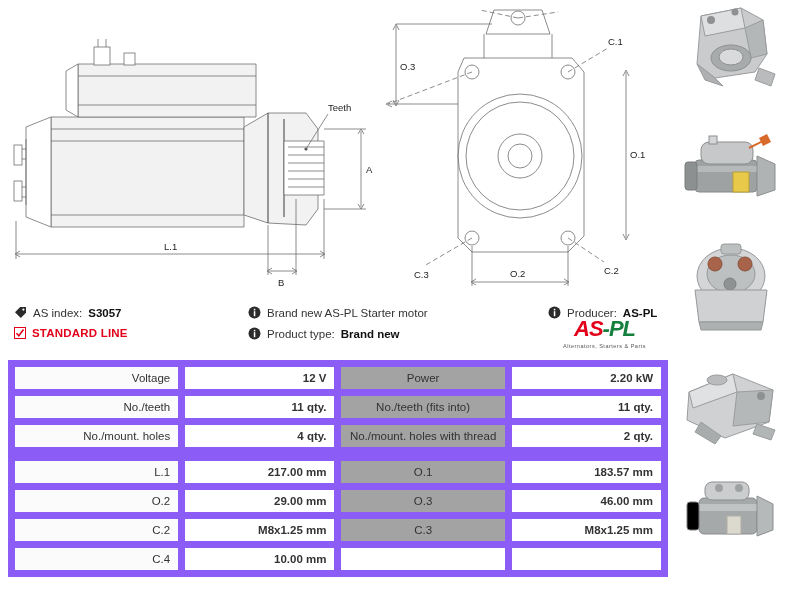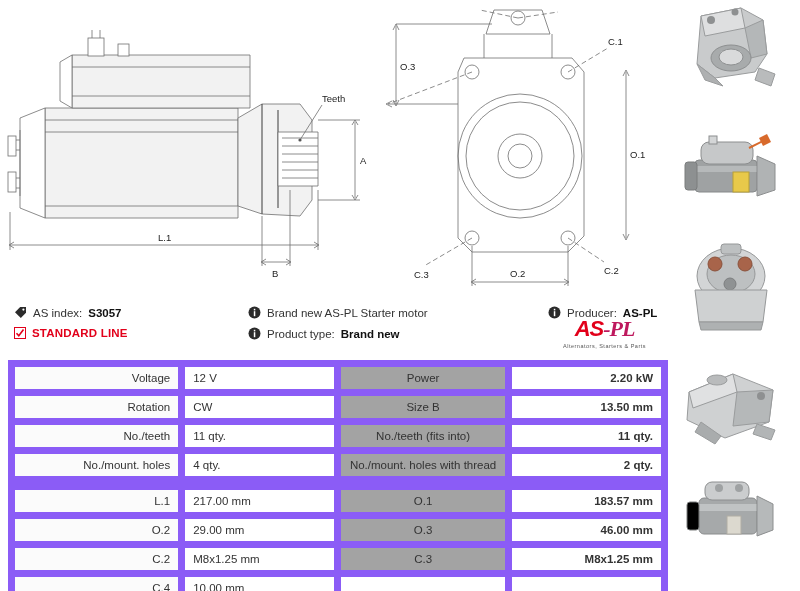--- a/index.html
+++ b/index.html
@@ -12,21 +12,21 @@
     color: #222;
     position: relative;
     overflow: hidden;
   }
   .page { position: relative; width: 800px; height: 591px; }
 
   
   .drawings {
     position: absolute; left: 0; top: 0; width: 672px; height: 292px;
   }
-  .draw-left { position: absolute; left: 0; top: 0; width: 372px; height: 292px; }
+  .draw-left { position: absolute; left: 0; top: 9px; width: 372px; height: 292px; padding-left: 6px; }
   .draw-mid  { position: absolute; left: 372px; top: 0; width: 300px; height: 292px; }
 
   svg { display:block; }
   .ln  { stroke:#6f6f6f; stroke-width:0.8; fill:none; }
   .ln2 { stroke:#3a3a3a; stroke-width:1; fill:none; }
   .dash{ stroke:#6f6f6f; stroke-width:0.8; fill:none; stroke-dasharray:5 3; }
   .fillgray { fill:#f2f2f2; stroke:#6f6f6f; stroke-width:0.8; }
   .fillwhite { fill:#ffffff; stroke:#6f6f6f; stroke-width:0.8; }
   .dimtxt { font-family:"Liberation Sans", sans-serif; font-size:9.5px; fill:#222; }
 
@@ -48,36 +48,36 @@
   .info-col { position:absolute; }
   .info-line { display:flex; align-items:center; gap:6px; margin-bottom:8px; }
   .info-line .lbl { color:#333; font-size:11.5px; }
   .info-line .val { font-weight:bold; color:#111; font-size:11.5px; }
   .tag-icon { width:13px; height:13px; display:inline-block; }
   .std-line { color:#e2001a; font-weight:bold; font-size:11.5px; letter-spacing:.2px;}
   .check { color:#e2001a; font-size:12px; }
 
   .aslogo { position:absolute; right:22px; top:16px; text-align:center; }
   .aslogo .as { color:#e2001a; font-weight:bold; font-size:22px; font-style:italic; letter-spacing:-1px; }
-  .aslogo .as .pl { color:#be185d;font-family:Liberation Serif, serif; }
+  .aslogo .as .pl { color:#15803d; }
   .aslogo .sub { font-size:5.5px; color:#555; letter-spacing:.5px; margin-top:1px;}
 
   
   table.spec {
     position:absolute; left:8px; top:360px; width:660px;
     border-collapse: collapse; font-size:11.5px;
   }
   table.spec td {
     border:7px solid #8b5cf6;
     padding:5px 8px;
     height:26px;
     color:#333;
   }
   td.k { width:172px; text-align:right; background:#fbfbfb; color:#555; }
-  td.v { width:158px; font-weight:normal; color:#111; }
+  td.v { width:158px; text-align:right; font-weight:bold; color:#111; }
   td.k2 { width:172px; text-align:center; background:#a3a3a3; color:#555; }
   td.v2 { width:158px; text-align:right; font-weight:bold; color:#111; }
   tr.gaprow td { border:none; height:7px; padding:0; background:#fff; }
   td.empty { background:#fff; }
 </style>
 </head>
 <body>
 
 <div class="page">
 
@@ -321,26 +321,20 @@
 
   <table class="spec">
     <tbody>
       <tr>
         <td class="k">Voltage</td>
         <td class="v">12 V</td>
         <td class="k2">Power</td>
         <td class="v2">2.20 kW</td>
       </tr>
       <tr>
-        <td class="k">Rotation</td>
-        <td class="v">CW</td>
-        <td class="k2">Size B</td>
-        <td class="v2">13.50 mm</td>
-      </tr>
-      <tr>
         <td class="k">No./teeth</td>
         <td class="v">11 qty.</td>
         <td class="k2">No./teeth (fits into)</td>
         <td class="v2">11 qty.</td>
       </tr>
       <tr>
         <td class="k">No./mount. holes</td>
         <td class="v">4 qty.</td>
         <td class="k2">No./mount. holes with thread</td>
         <td class="v2">2 qty.</td>

